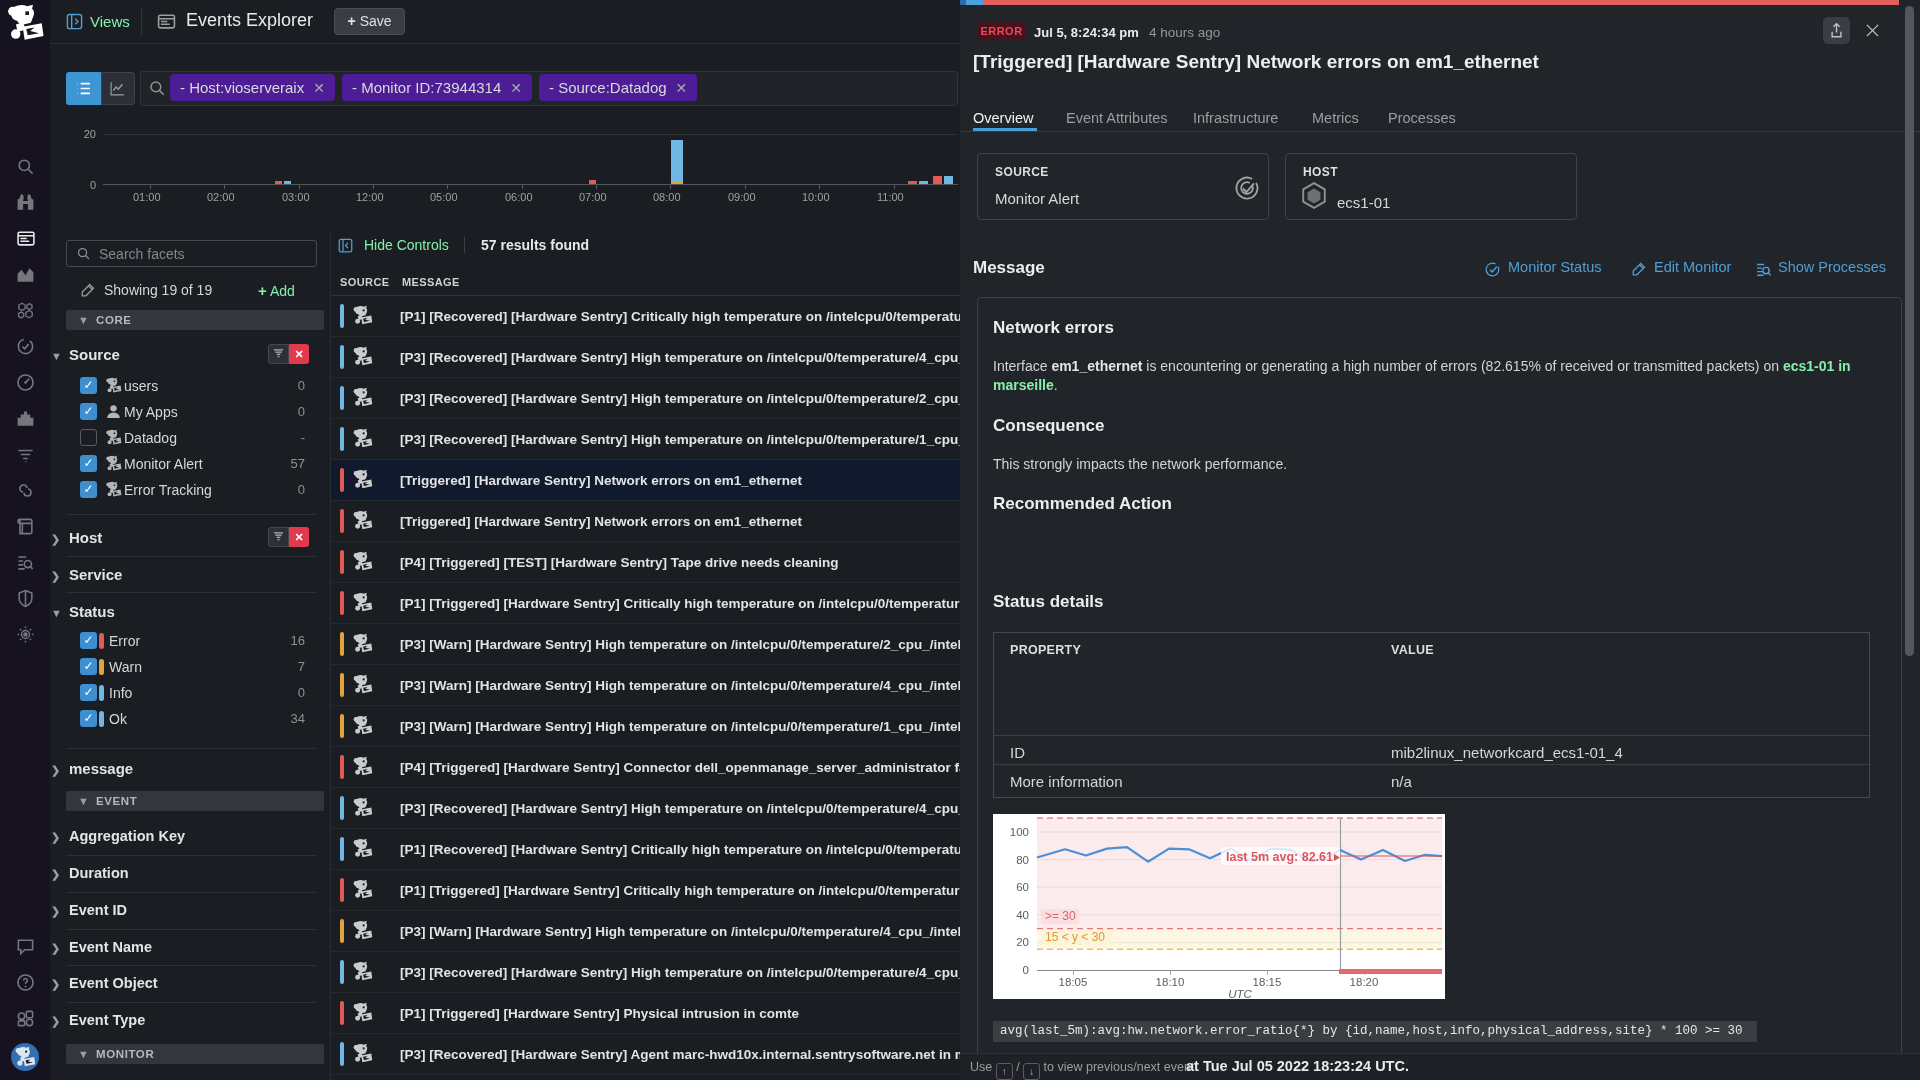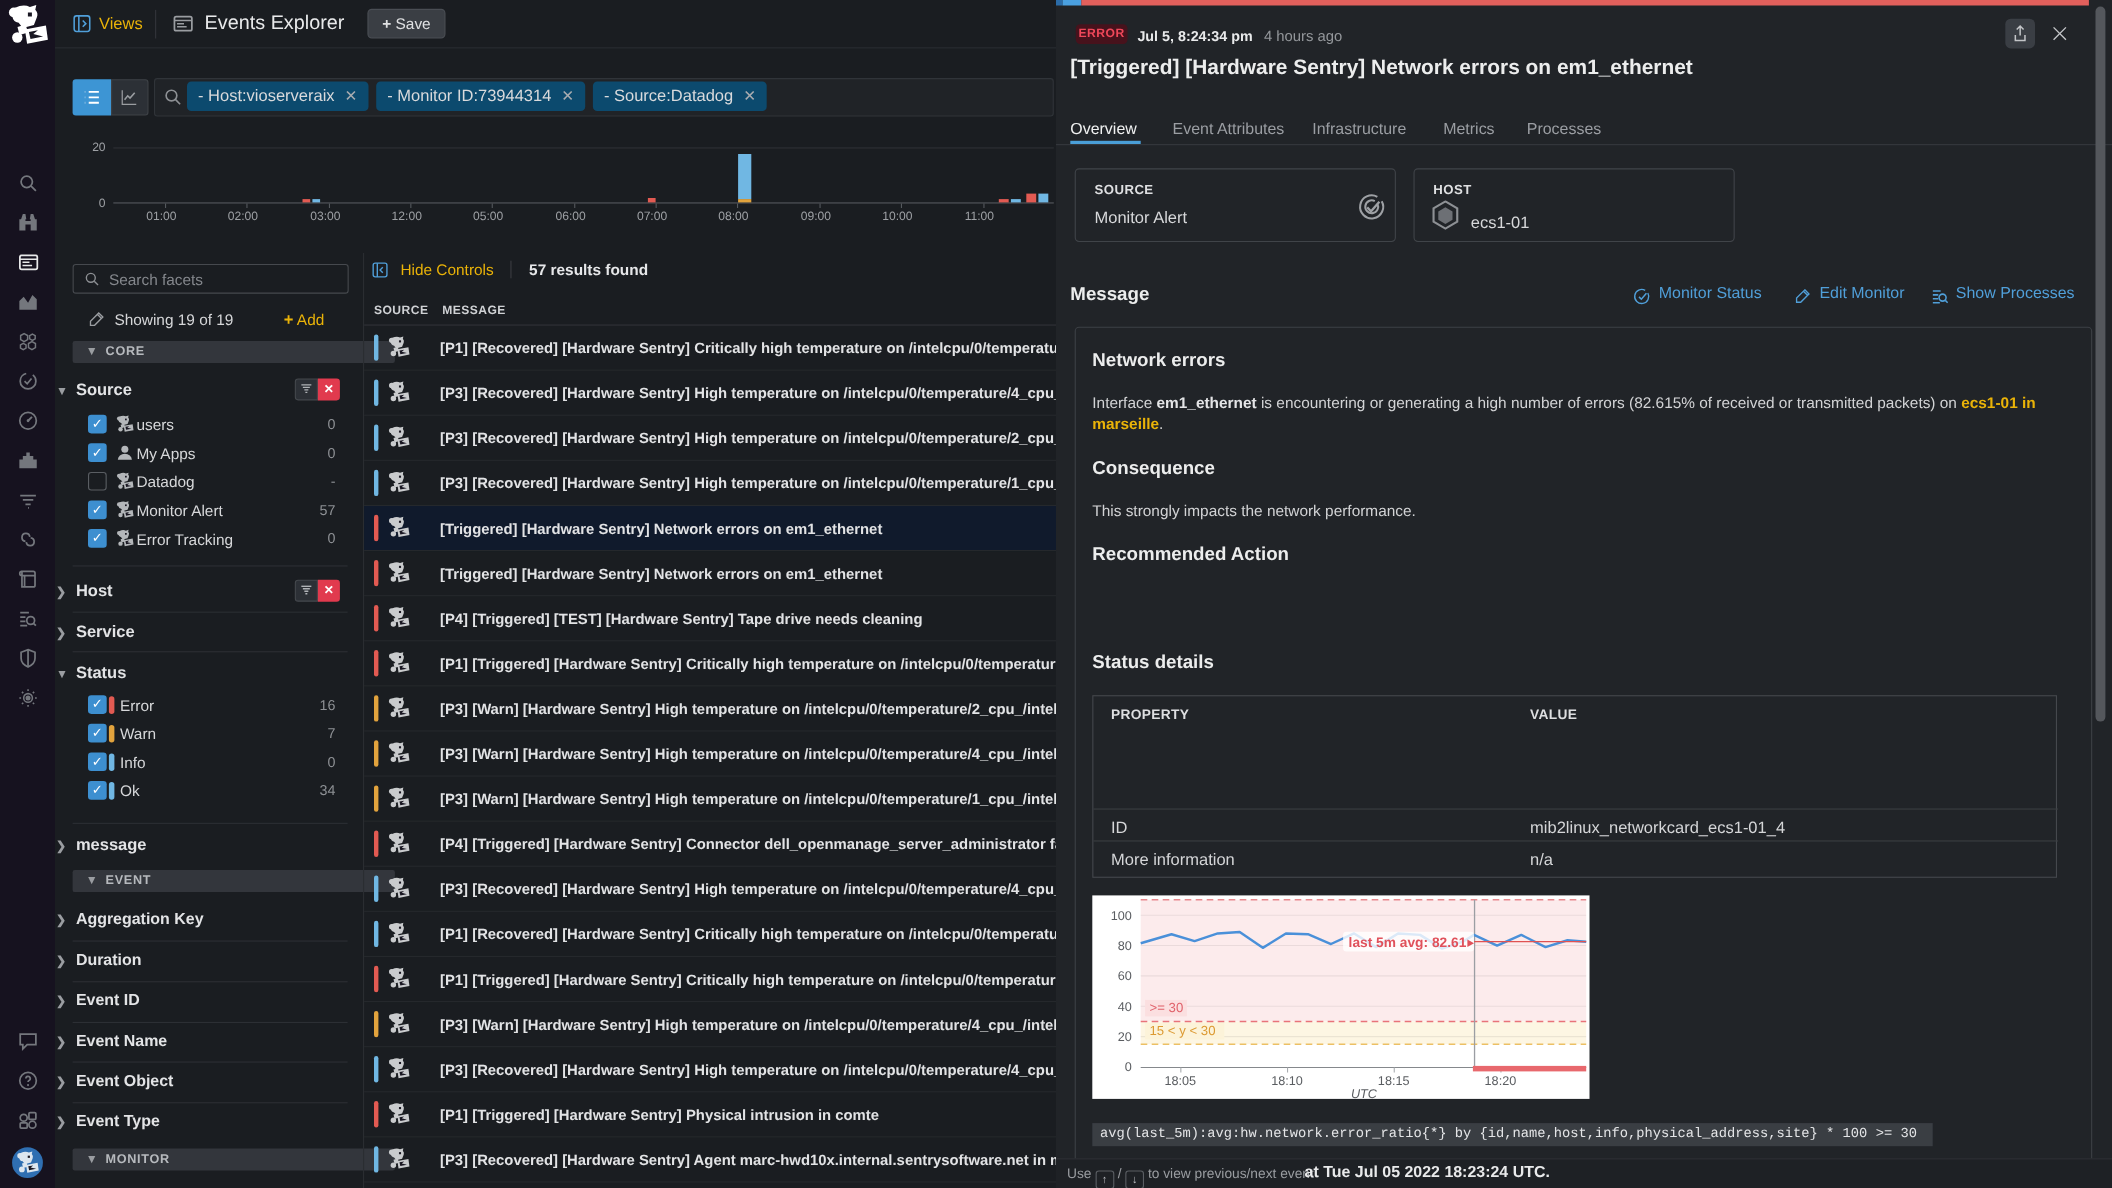--- a/index.html
+++ b/index.html
@@ -6,26 +6,26 @@
 html,body{width:1920px;height:1080px;overflow:hidden;background:#1a1d21;font-family:"Liberation Sans",sans-serif}
 #app{position:relative;width:1920px;height:1080px;background:#1a1d21;color:#e4e5e7}
 .ab{position:absolute}
 .b{font-weight:bold}
 svg{display:block}
 
 #rail{position:absolute;left:0;top:0;width:50px;height:1080px;background:#16121f}
 .ric{position:absolute;left:16px;color:#74777d}
 
 #topbar{position:absolute;left:50px;top:0;width:910px;height:44px;border-bottom:1px solid #2a2d32}
-.blue{color:#eab308}
-
-.chip{position:absolute;top:74px;height:27px;background:#0c4a6e;border-radius:4px;color:#d9dadc;font-size:15px;line-height:27px;padding:0 10px;white-space:nowrap}
+.blue{color:#86efac}
+
+.chip{position:absolute;top:74px;height:27px;background:#4c1d95;border-radius:4px;color:#d9dadc;font-size:15px;line-height:27px;padding:0 10px;white-space:nowrap}
 .chx{color:#a9acb0;font-size:14px;margin-left:9px}
 
-.fhdr{position:absolute;left:66px;width:293px;height:20px;background:#33363c;border-radius:2px;color:#b6b9bd;font-size:11.5px;font-weight:bold;letter-spacing:.6px;line-height:20px}
+.fhdr{position:absolute;left:66px;width:258px;height:20px;background:#33363c;border-radius:2px;color:#b6b9bd;font-size:11.5px;font-weight:bold;letter-spacing:.6px;line-height:20px}
 .fsec{position:absolute;left:51px;font-size:15px;font-weight:bold;color:#e3e4e6}
 .chev{color:#9a9da1;font-size:11px;display:inline-block;width:18px}
 .frow{position:absolute;left:80px;width:228px;height:18px;font-size:14px;color:#d6d7d9;line-height:18px}
 .fcount{position:absolute;right:3px;top:0;color:#8d9094;font-size:13px}
 .cb{position:absolute;left:0;top:0;width:17px;height:17px;border-radius:3px;background:#3d8fd0;color:#fff;font-size:12px;text-align:center;line-height:17px}
 .cbu{background:transparent;border:1.5px solid #5a5e63}
 .pill{position:absolute;left:19px;top:1px;width:5px;height:16px;border-radius:2.5px}
 .fdiv{position:absolute;left:66px;width:250px;height:0;border-top:1px solid #2c2f34}
 
 .lrow{position:absolute;left:331px;width:629px;height:41px;border-bottom:1px solid #25282c;overflow:hidden}

